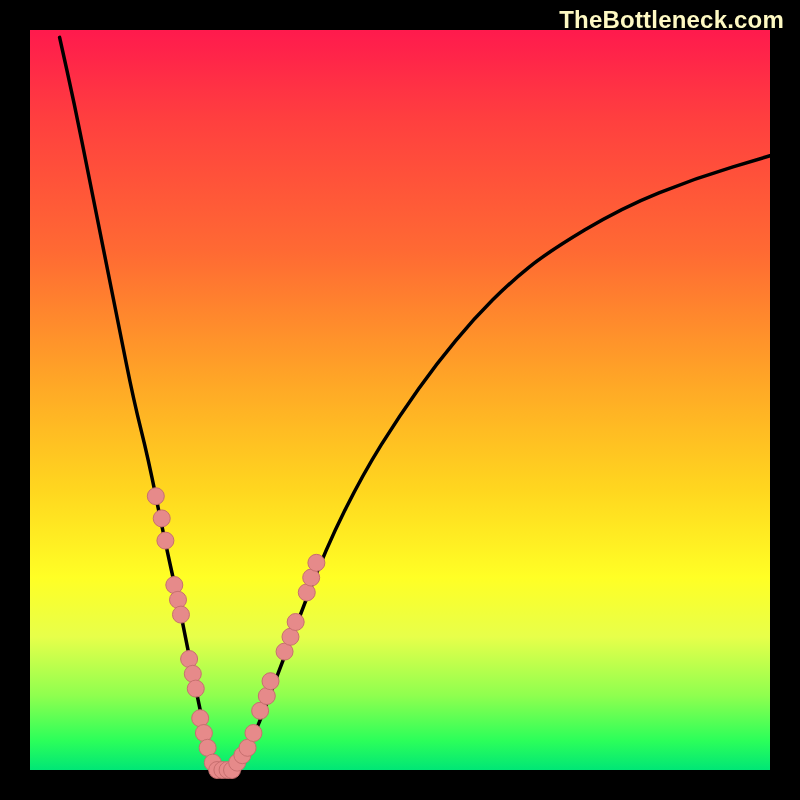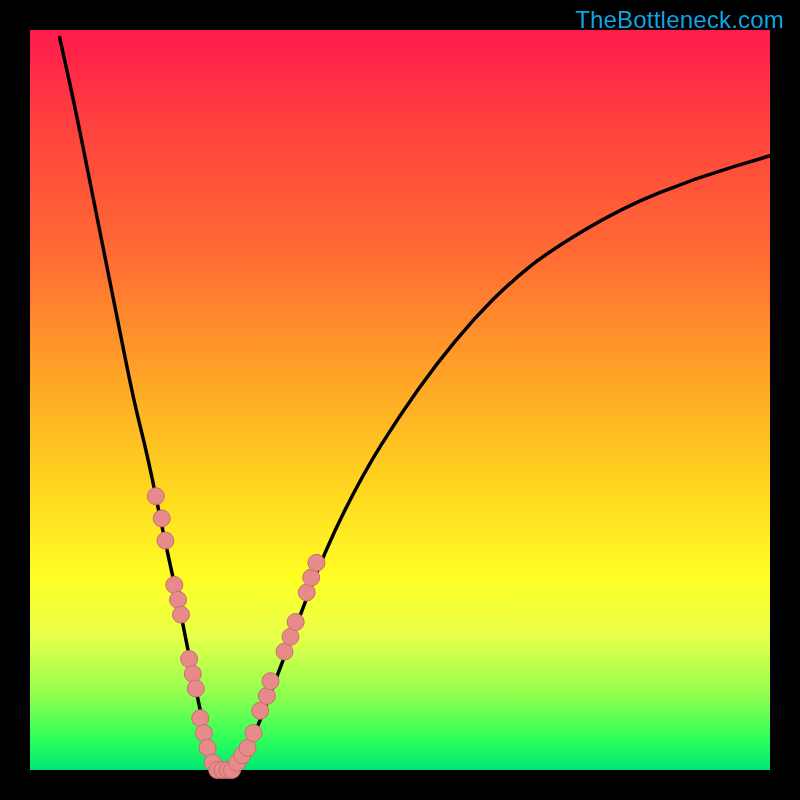--- a/index.html
+++ b/index.html
@@ -35,23 +35,23 @@
       #ffff25 74%,
       #e7ff4a 82%,
       #8eff4f 90%,
       #2cff5a 96%,
       #00e676 100%);
   }
   .watermark {
     position: absolute;
     top: 6px;
     right: 16px;
-    color: #0ea5e9;
+    color: #fef9c3;
     font-size: 24px;
-    font-weight: 400;
+    font-weight: 700;
     letter-spacing: 0.2px;
     user-select: none;
   }
   svg.curve {
     position: absolute;
     left: 0;
     top: 0;
     width: 740px;
     height: 740px;
     overflow: visible;

